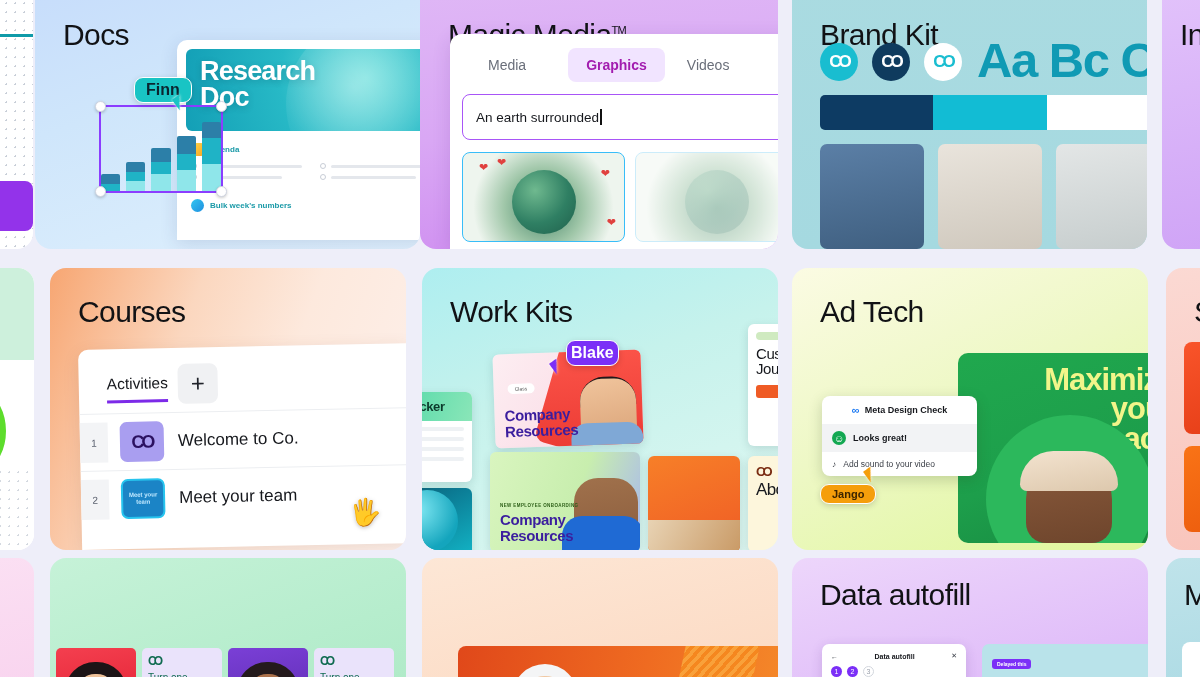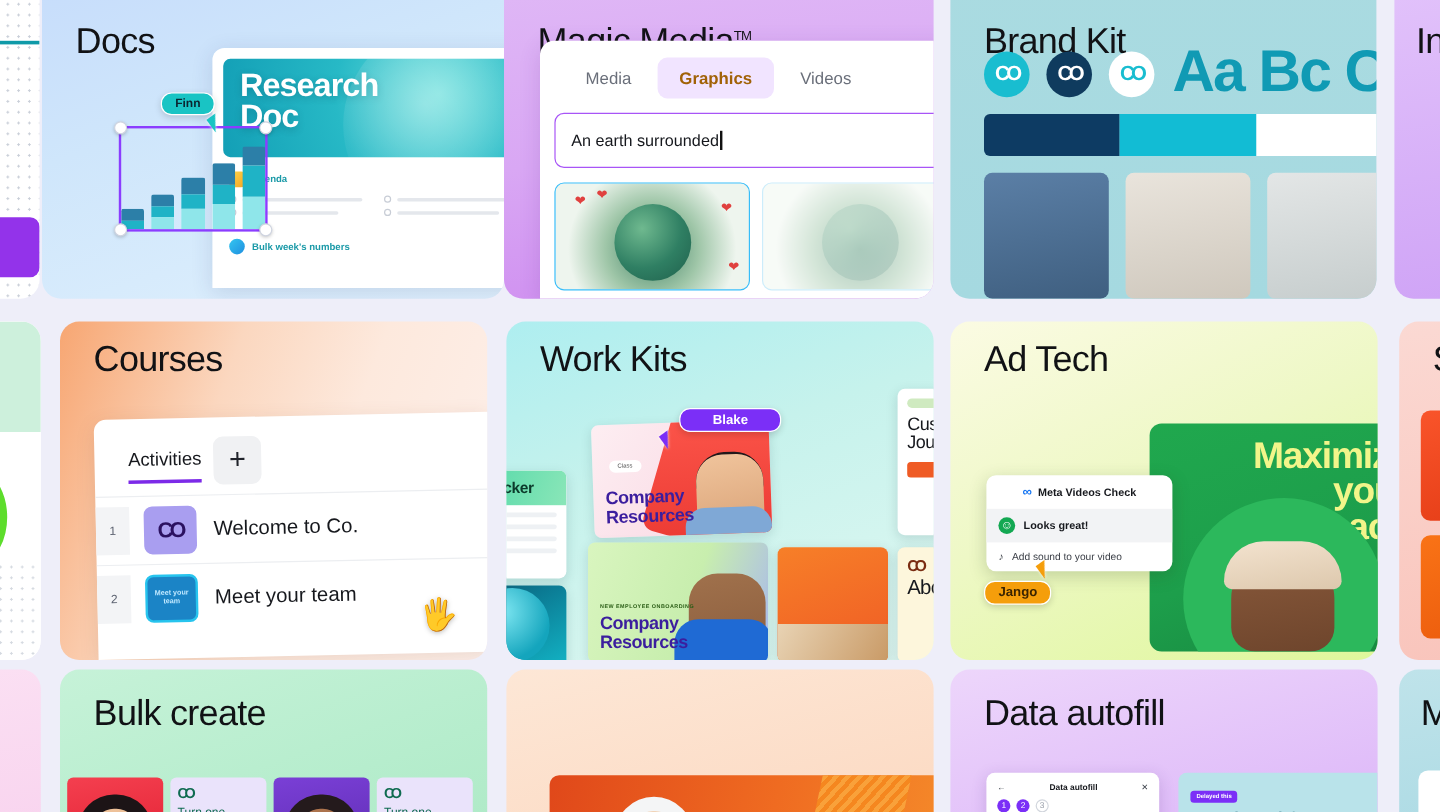--- a/index.html
+++ b/index.html
@@ -12,21 +12,21 @@
   .stage { position: relative; width: 1200px; height: 677px; background: #eeeef9; overflow: hidden; }
 
   
   .card {
     position: absolute;
     border-radius: 16px;
     overflow: hidden;
   }
   .card-title {
     position: absolute;
-    top: 15px; left: 28px;
+    top: 27px; left: 28px;
     font-size: 30px;
     font-weight: 400;
     letter-spacing: -0.6px;
     color: #111215;
     white-space: nowrap;
   }
   .card-title sup { font-size: 11px; vertical-align: super; }
 
   
   #card-docs { left: 35px; top: -28px; width: 385px; height: 277px;
@@ -101,34 +101,34 @@
   .handle { position: absolute; width: 11px; height: 11px; border-radius: 50%;
     background: #fff; border: 1.5px solid #cfd4e0; box-shadow: 0 1px 3px rgba(0,0,0,.2); }
   .chart-bars { position: absolute; left: 66px; top: 150px; width: 120px; height: 69px;
     display: flex; align-items: flex-end; gap: 6px; }
   .cbar { flex: 1; display: flex; flex-direction: column; justify-content: flex-end;
     border-radius: 2px 2px 0 0; overflow: hidden; }
   .seg-d { background: #2c7fa8; }
   .seg-m { background: #1fb3c6; }
   .seg-l { background: #8fe6ea; }
   .tag-finn { position: absolute; left: 99px; top: 105px;
-    background: #19c4c4; color: #0b2530; font-size: 10px; font-weight: 700;
+    background: #19c4c4; color: #0b2530; font-size: 16px; font-weight: 700;
     padding: 3px 11px; border-radius: 9px; border: 1.5px solid #fff;
     box-shadow: 0 2px 6px rgba(0,0,0,.16); }
   .cursor-tri { position: absolute; left: 140px; top: 124px; width: 0; height: 0;
     border-left: 9px solid #19c4c4; border-bottom: 13px solid transparent;
     transform: rotate(-36deg); filter: drop-shadow(0 0 1.5px #fff); }
 
   
   .mm-panel { position: absolute; left: 30px; top: 62px; width: 360px; height: 215px;
     background: #fff; border-radius: 12px 0 0 0; box-shadow: 0 4px 18px rgba(90,40,140,.16);
     overflow: hidden; }
   .mm-tabs { display: flex; align-items: center; gap: 4px; padding: 14px 12px 10px 20px; }
   .mm-tab { font-size: 14px; color: #6a6f7a; padding: 9px 18px; border-radius: 8px; white-space: nowrap; }
-  .mm-tab.active { background: #f1e4ff; color: #a16207; font-weight: 700; }
+  .mm-tab.active { background: #f1e4ff; color: #a21caf; font-weight: 700; margin-left: 20px; }
   .mm-input { margin: 2px 12px 0 12px; height: 46px; border: 1.5px solid #a855f7;
     border-radius: 8px; display: flex; align-items: center; padding: 0 13px;
     font-size: 13.5px; color: #16181d; }
   .caret { display: inline-block; width: 1.5px; height: 16px; background: #111;
     margin-left: 1px; }
   .mm-thumbs { display: flex; gap: 10px; padding: 12px 12px 0 12px; }
   .mm-thumb { flex: 1; height: 90px; border: 1.5px solid #38bdf8; border-radius: 8px;
     overflow: hidden; position: relative;
     background: radial-gradient(circle at 50% 62%, #3f7f63 0%, #9fc6a8 40%, #eef5ee 72%); }
   .mm-thumb.faded { opacity: .45; border-color: #8fd7f5; }
@@ -200,21 +200,21 @@
     background: linear-gradient(170deg,#f0c49c,#d9a277); border-radius: 22px 22px 8px 8px; }
   .wk-cr1 .hair { position: absolute; right: 6px; bottom: 34px; width: 56px; height: 34px;
     background: #22181a; border-radius: 24px 24px 6px 6px; }
   .wk-cr1 .shirt { position: absolute; right: 0px; bottom: -4px; width: 72px; height: 26px;
     background: #7fa8d6; border-radius: 16px 16px 0 0; }
   .wk-txt { position: absolute; left: 10px; bottom: 9px; color: #3b1e9e;
     font-size: 15px; font-weight: 700; line-height: 1.02; letter-spacing: -.4px; }
   .wk-pill { position: absolute; left: 14px; top: 30px; background: #fff; color: #555;
     font-size: 5px; padding: 2px 7px; border-radius: 7px; }
   .tag-blake { position: absolute; left: 144px; top: 10px; background: #7b2ff7; color: #fff;
-    font-size: 11px; font-weight: 700; padding: 3px 27px; border-radius: 9px;
+    font-size: 16px; font-weight: 700; padding: 3px 4px; border-radius: 9px;
     border: 1.5px solid #fff; box-shadow: 0 2px 6px rgba(0,0,0,.16); z-index: 6; }
   .cursor-purple { position: absolute; left: 130px; top: 30px; width: 0; height: 0;
     border-left: 9px solid #7b2ff7; border-bottom: 13px solid transparent;
     transform: rotate(-36deg); filter: drop-shadow(0 0 1.5px #fff); z-index: 6; }
   .wk-sales { left: 228px; top: 12px; width: 90px; height: 108px; background: #fffaf2; }
   .wk-sales .hdr { background: #f7b267; color: #8c2d0a; font-size: 11px; font-weight: 700;
     padding: 7px 8px; letter-spacing: -.2px; }
   .wk-sales .sub { font-size: 4.5px; color: #b03010; font-weight: 700; padding: 6px 8px 0 8px;
     line-height: 1.5; }
   .wk-sales .area { position: absolute; left: 0; bottom: 0; width: 100%; height: 34px;
@@ -584,21 +584,21 @@
     <div class="card-title">Ad Tech</div>
     <div class="ad-green">
       <div class="maxtxt">Maximize<br>your<br>reach</div>
       <span class="circ"></span>
       <span class="face2"></span>
       <span class="beanie"></span>
     </div>
     <div class="ad-popup">
       <div class="ph">
         <span class="meta-inf">∞</span>
-        <span>Meta Videos Check</span>
+        <span>Meta Design Check</span>
       </div>
       <div class="row2 grey">
         <span class="smiley">☺</span>
         <span>Looks great!</span>
       </div>
       <div class="row2 light">
         <span>♪</span>
         <span>Add sound to your video</span>
       </div>
     </div>
@@ -606,21 +606,20 @@
     <div class="tag-jango">Jango</div>
   </div>
 
   <div class="card" id="card-social">
     <div class="card-title">S</div>
     <div class="social-card"></div>
     <div class="social-card2"></div>
   </div>
 
   <div class="card" id="card-bulk">
-    <div class="card-title" style="top:20px">Bulk create</div>
     <div class="bc-row">
       <div class="bc-item red">
         <span class="hair2"></span>
           <span class="face3"></span>
       </div>
       <div class="bc-item pale">
         <div class="logo3">CO</div>
         <div class="t3">Turn one</div>
       </div>
       <div class="bc-item purple">

